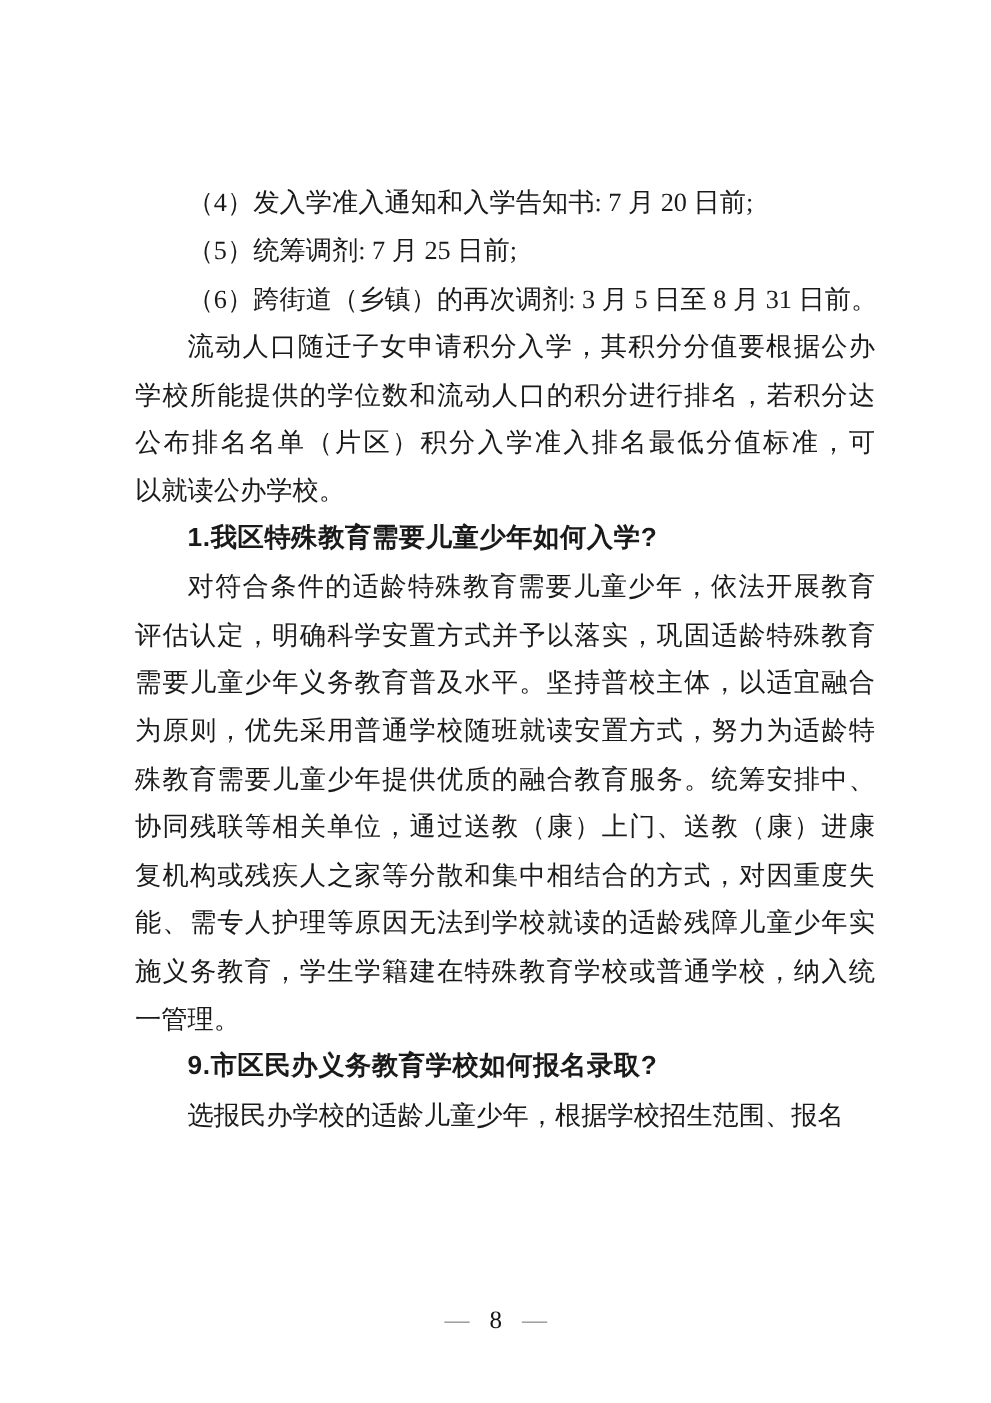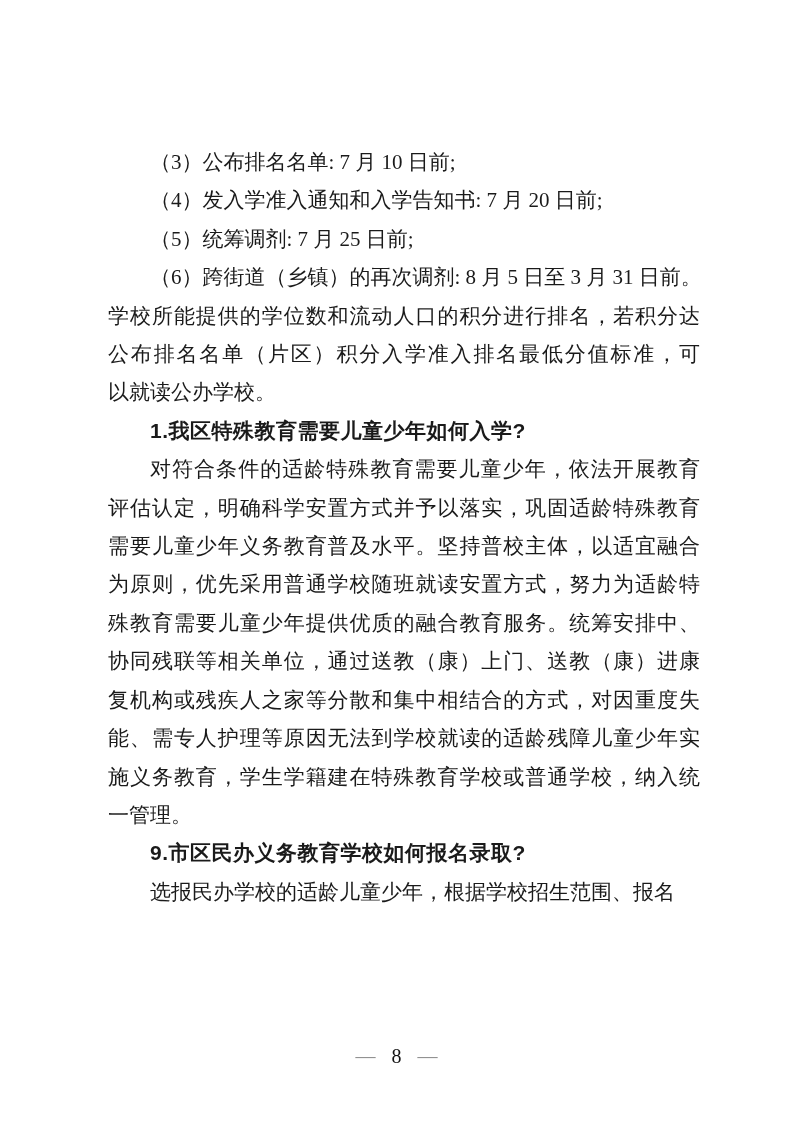--- a/index.html
+++ b/index.html
@@ -54,25 +54,25 @@
     line-height: 28px;
   }
   .footer .dash { color: #8c8c8c; }
   .footer .num  { color: #141414; }
 </style>
 </head>
 <body>
 
 <div class="page">
   <div class="doc-body">
-      <div class="block list-item">（3）公布排名名单: 7 月 10 日前;</div>
       <div class="block list-item">（4）发入学准入通知和入学告知书: 7 月 20 日前;</div>
       <div class="block list-item">（5）统筹调剂: 7 月 25 日前;</div>
-      <div class="block list-item">（6）跨街道（乡镇）的再次调剂: 8 月 5 日至 3 月 31 日前。</div>
+      <div class="block list-item">（6）跨街道（乡镇）的再次调剂: 3 月 5 日至 8 月 31 日前。</div>
       <div class="block paragraph">
+        <div class="line first">流动人口随迁子女申请积分入学，其积分分值要根据公办</div>
         <div class="line">学校所能提供的学位数和流动人口的积分进行排名，若积分达</div>
         <div class="line">公布排名名单（片区）积分入学准入排名最低分值标准，可</div>
         <div class="line last">以就读公办学校。</div>
       </div>
       <div class="block heading">1.我区特殊教育需要儿童少年如何入学?</div>
       <div class="block paragraph">
         <div class="line first">对符合条件的适龄特殊教育需要儿童少年，依法开展教育</div>
         <div class="line">评估认定，明确科学安置方式并予以落实，巩固适龄特殊教育</div>
         <div class="line">需要儿童少年义务教育普及水平。坚持普校主体，以适宜融合</div>
         <div class="line">为原则，优先采用普通学校随班就读安置方式，努力为适龄特</div>

